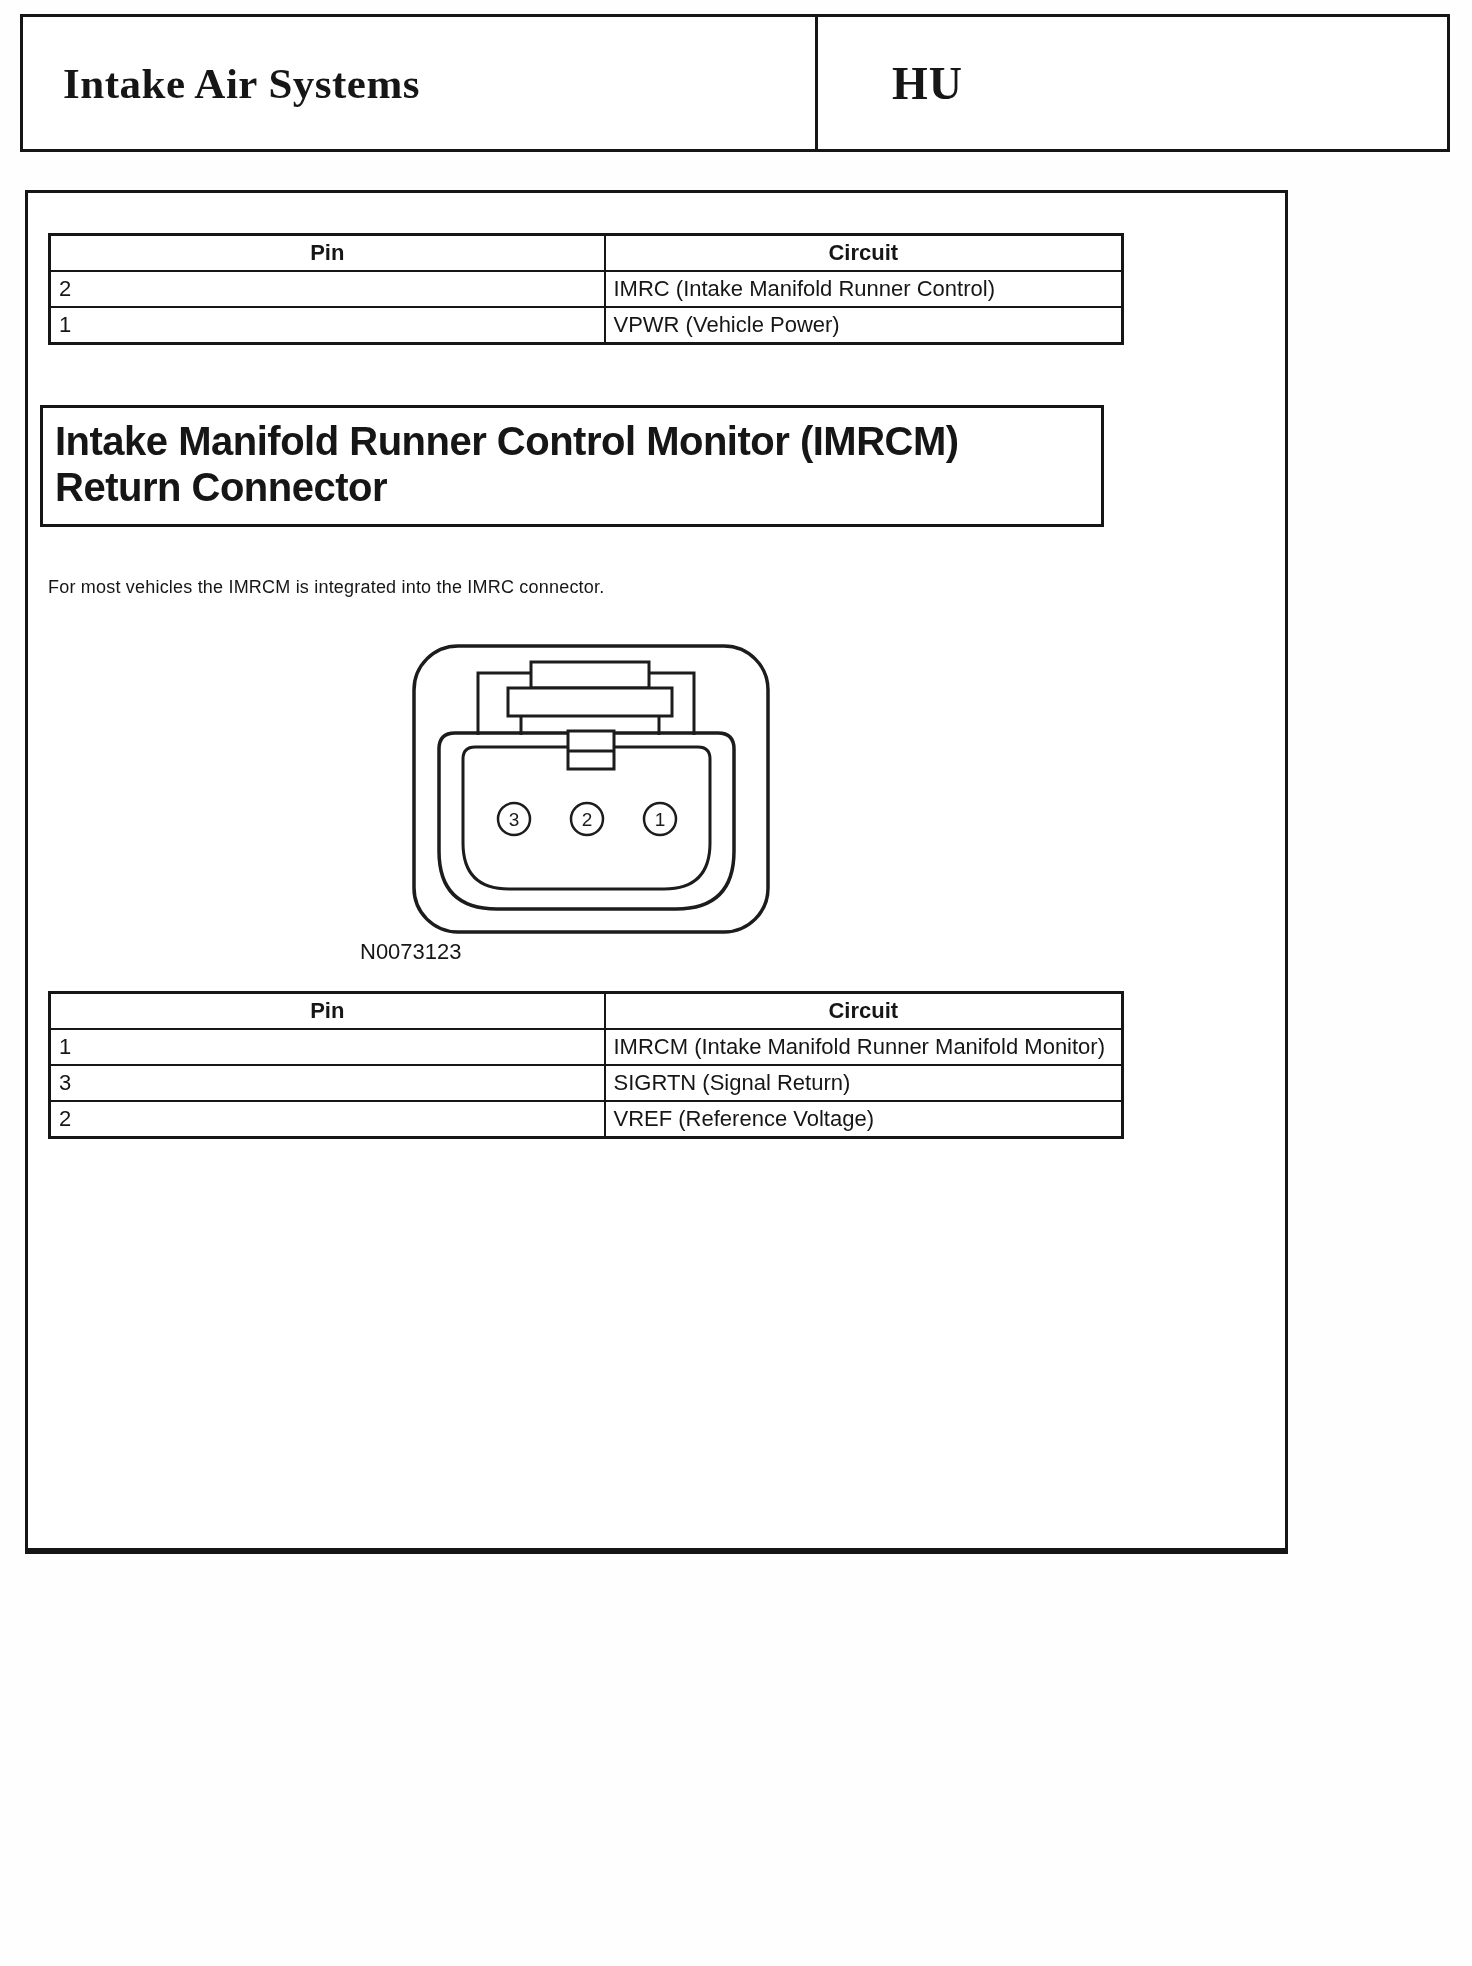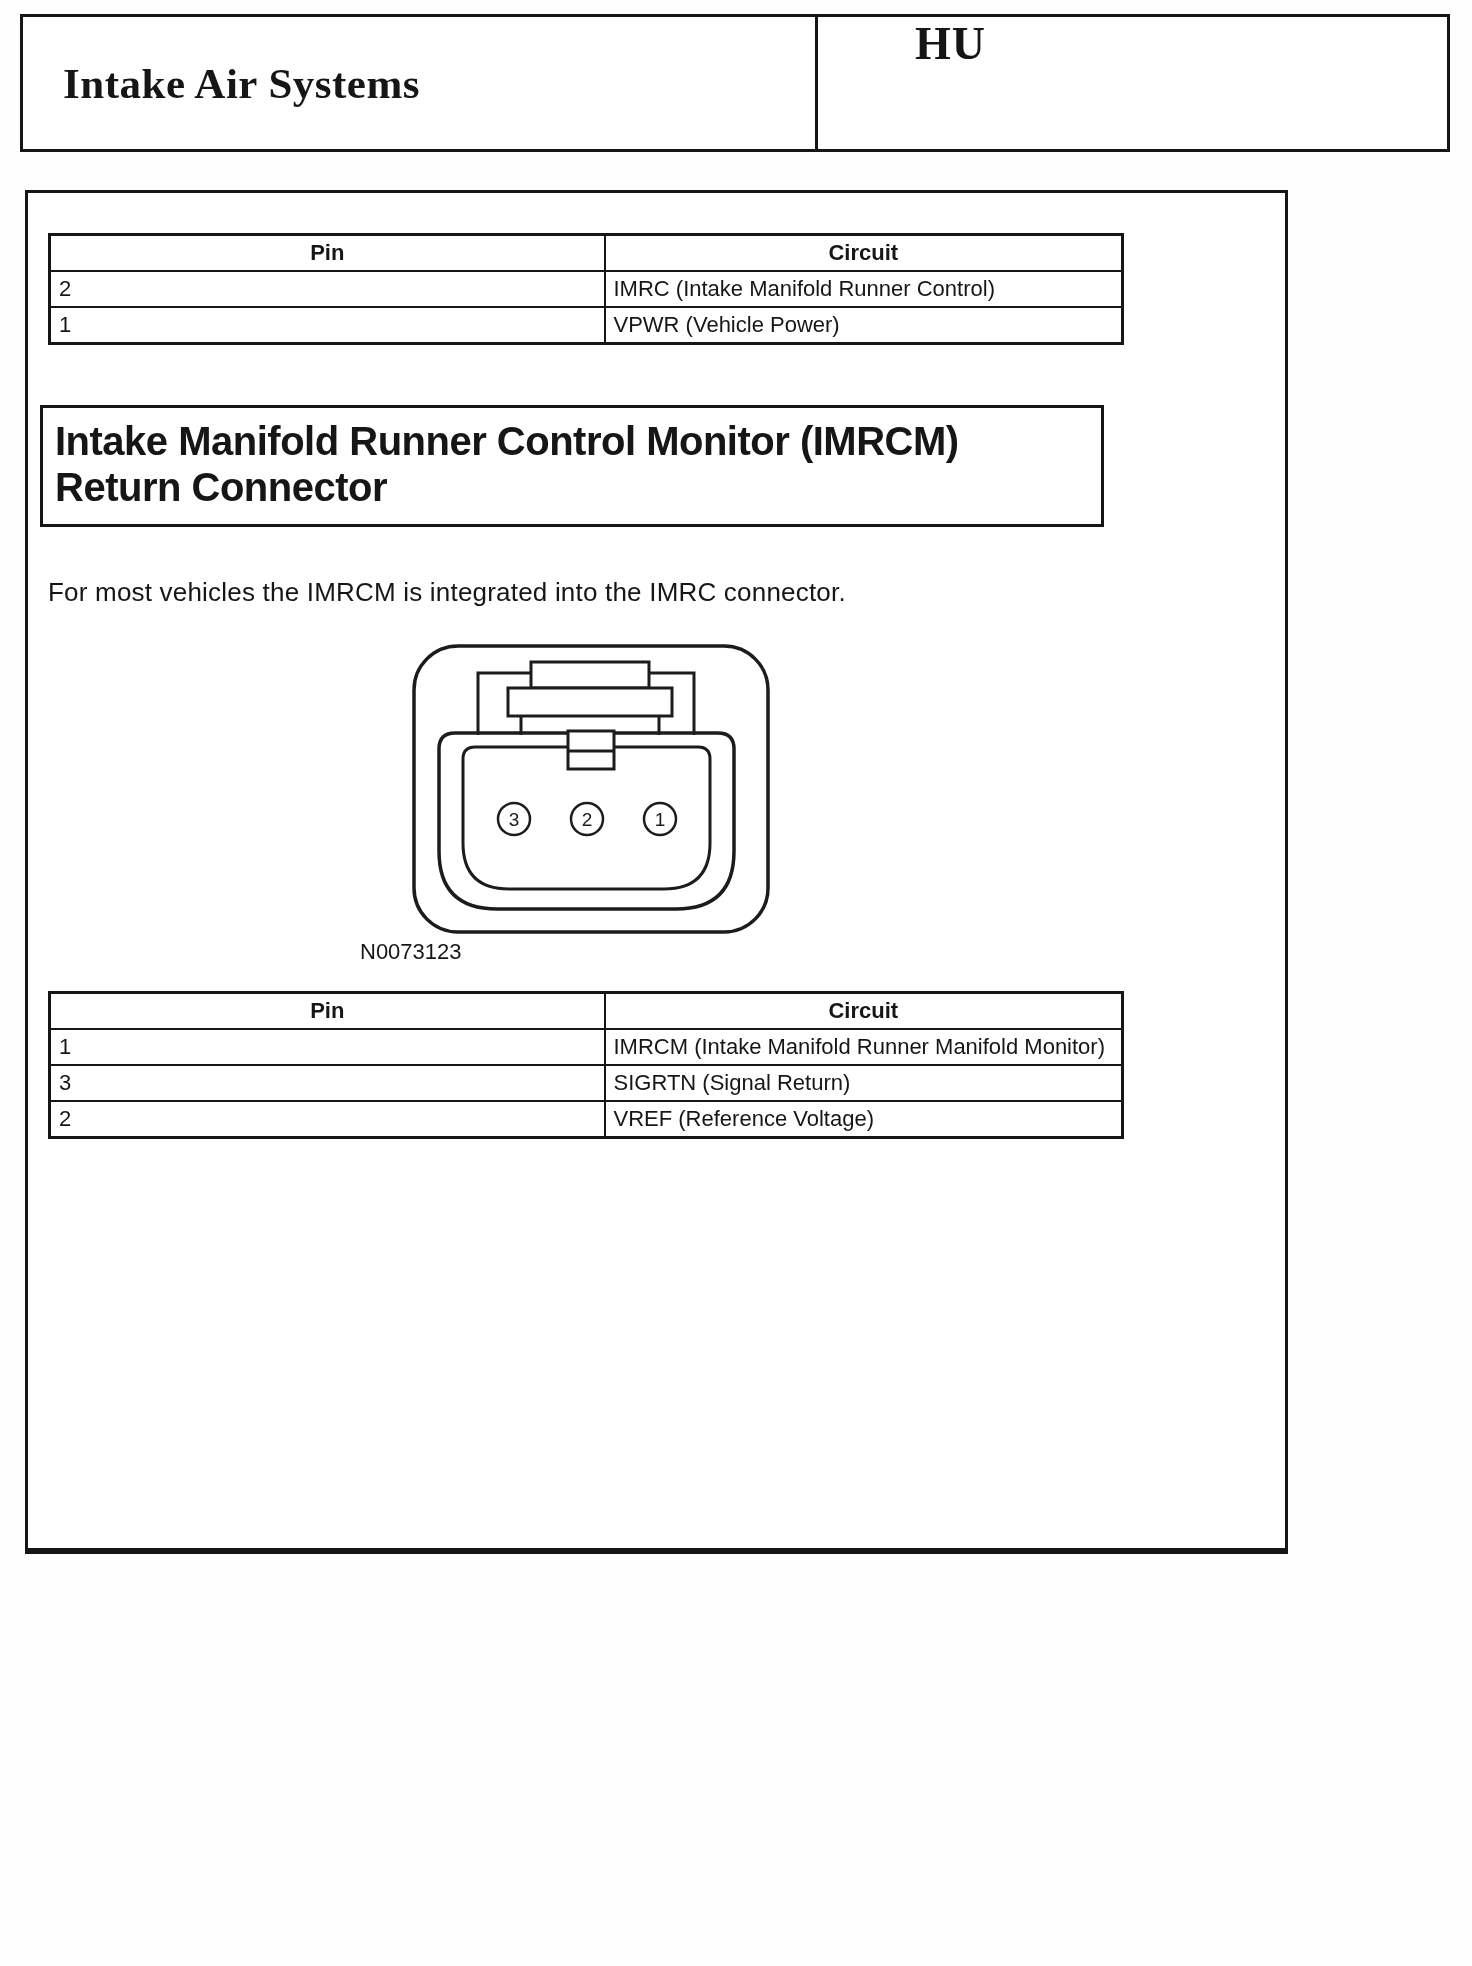--- a/index.html
+++ b/index.html
@@ -20,21 +20,21 @@
     display: flex; background: #fff; gap: 47px;
   }
   .header-left { flex: 1; display: flex; align-items: center; padding-left: 40px; }
   .header-title {
     font-family: "Liberation Serif", serif;
     font-weight: bold; font-size: 43px; letter-spacing: 0.5px;
   }
   .header-right {
     width: 632px; box-sizing: border-box;
     border-left: 3px solid #161616;
-    display: flex; padding-left: 97px;
+    display: flex; align-items: center; padding-left: 74px;
   }
   .header-code {
     font-family: "Liberation Serif", serif;
     font-weight: bold; font-size: 46px; letter-spacing: 1px;
   }
 
   
   .content-box {
     position: absolute; left: 25px; top: 190px;
     width: 1263px; height: 1364px;
@@ -71,21 +71,21 @@
     background: #fff;
     overflow: hidden;
   }
   .title-line {
     font-weight: bold; font-size: 40px; line-height: 1.15;
     letter-spacing: -0.5px; white-space: nowrap;
   }
 
   .body-text {
     position: absolute; left: 20px; top: 384px;
-    margin: 0; font-size: 26px; letter-spacing: 0.2px;
+    margin: 0; font-size: 18px; letter-spacing: 0.2px;
   }
 
   .diagram { position: absolute; left: 383px; top: 450px; }
 
   .figure-id {
     position: absolute; left: 326px; top: 746px;
     font-size: 22px;
     margin-left: 6px;
   }
 </style>

